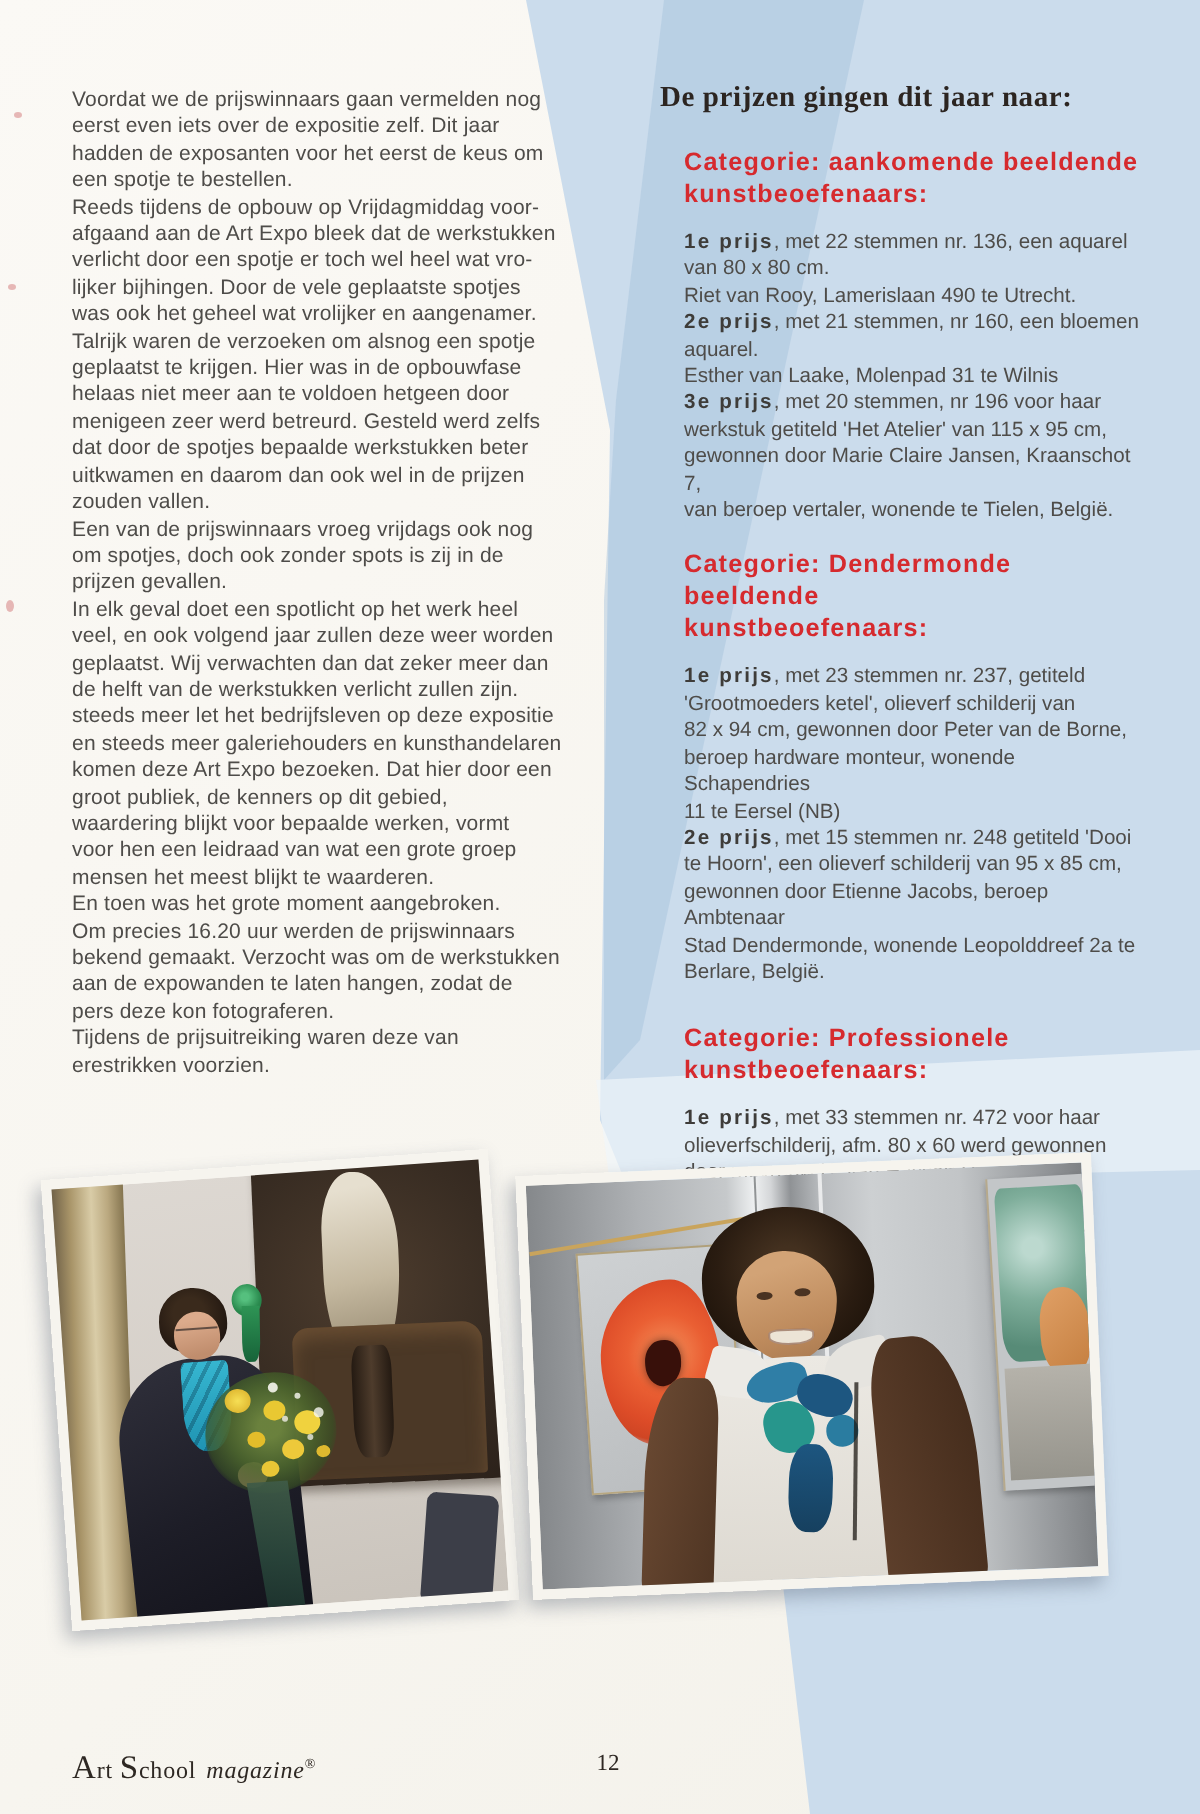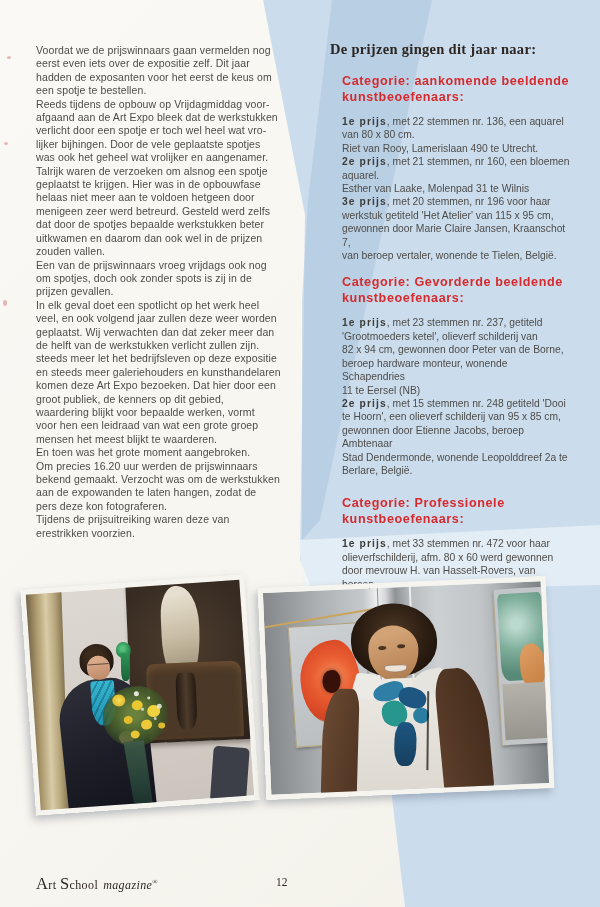--- a/index.html
+++ b/index.html
@@ -144,21 +144,21 @@
   .caption-right{left:320px;top:792px;width:242px;font-size:11px;line-height:15.2px;}
 
   
   .footer{position:absolute;left:0;top:872px;width:600px;height:24px;
     font-family:"Liberation Serif",serif;color:#2e2823;}
   .brand{position:absolute;left:36px;top:2px;font-size:12px;letter-spacing:.4px;}
   .brand .word{display:inline-block;}
   .brand .word::first-letter{font-size:16.5px;}
   .brand-mag{font-style:italic;margin-left:5px;}
   .brand-reg{font-size:7px;vertical-align:super;}
-  .page-num{position:absolute;left:276px;top:4px;width:32px;text-align:left;font-size:11.5px;}
+  .page-num{position:absolute;left:288px;top:4px;width:32px;text-align:center;font-size:11.5px;}
   .issue-date{position:absolute;right:35px;top:4px;font-size:11.8px;margin-top:32px;}
 </style>
 </head>
 <body>
 
 <div class="page">
   <div class="bg-blue"></div>
   <div class="bg-band"></div>
   <div class="bg-pale"></div>
   <div class="speck sp1"></div>
@@ -217,21 +217,21 @@
       <p class="entry"><b class="plabel">2e prijs</b><span>, met 21 stemmen, nr 160, een bloemen
 aquarel.
 Esther van Laake, Molenpad 31 te Wilnis</span></p>
       <p class="entry"><b class="plabel">3e prijs</b><span>, met 20 stemmen, nr 196 voor haar
 werkstuk getiteld 'Het Atelier' van 115 x 95 cm,
 gewonnen door Marie Claire Jansen, Kraanschot 7,
 van beroep vertaler, wonende te Tielen, België.</span></p>
     </section>
 
     <section class="cat cat2">
-      <h3 class="cat-title">Categorie: Gevorderde beeldende
+      <h3 class="cat-title">Categorie: Dendermonde beeldende
 kunstbeoefenaars:</h3>
       <p class="entry"><b class="plabel">1e prijs</b><span>, met 23 stemmen nr. 237, getiteld
 'Grootmoeders ketel', olieverf schilderij van
 82 x 94 cm, gewonnen door Peter van de Borne,
 beroep hardware monteur, wonende Schapendries
 11 te Eersel (NB)</span></p>
       <p class="entry"><b class="plabel">2e prijs</b><span>, met 15 stemmen nr. 248 getiteld 'Dooi
 te Hoorn', een olieverf schilderij van 95 x 85 cm,
 gewonnen door Etienne Jacobs, beroep Ambtenaar
 Stad Dendermonde, wonende Leopolddreef 2a te

